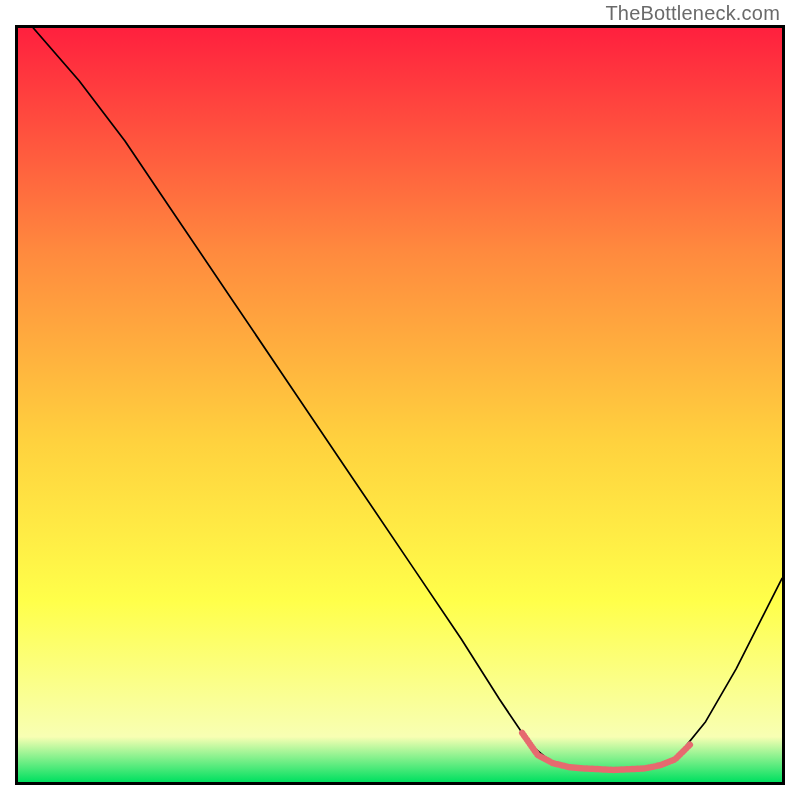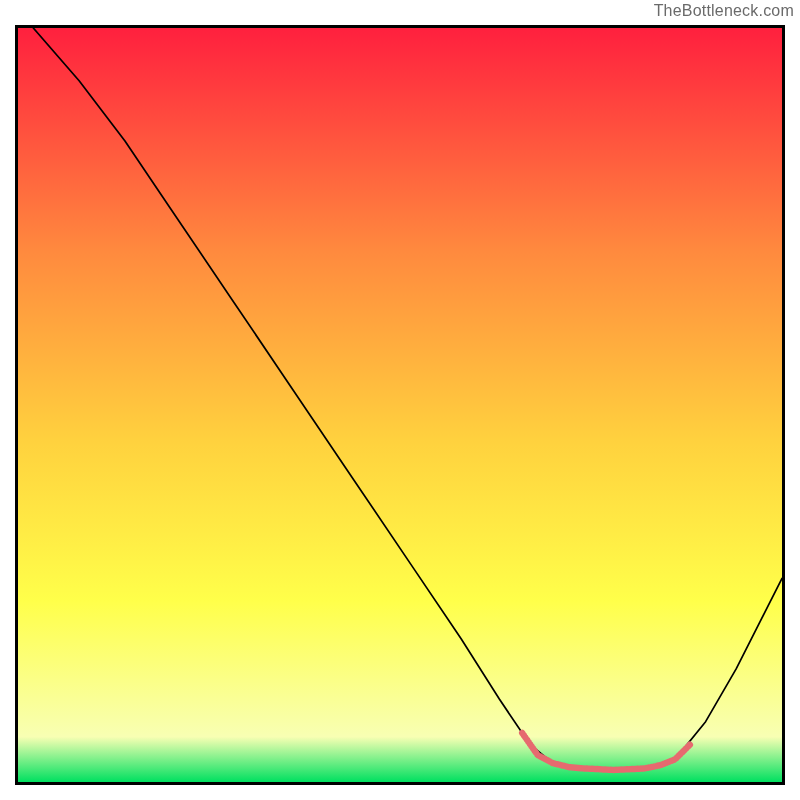--- a/index.html
+++ b/index.html
@@ -12,23 +12,23 @@
     overflow: hidden;
   }
   .chart-wrap {
     position: relative;
     width: 800px;
     height: 800px;
   }
   .watermark {
     position: absolute;
     top: 2px;
-    right: 6px;
+    right: 20px;
     color: #6a6a6a;
-    font-size: 16px;
+    font-size: 20px;
     font-weight: 500;
     letter-spacing: 0.2px;
     z-index: 20;
   }
   .plot {
     position: absolute;
     left: 15px;
     top: 25px;
     width: 770px;
     height: 760px;

